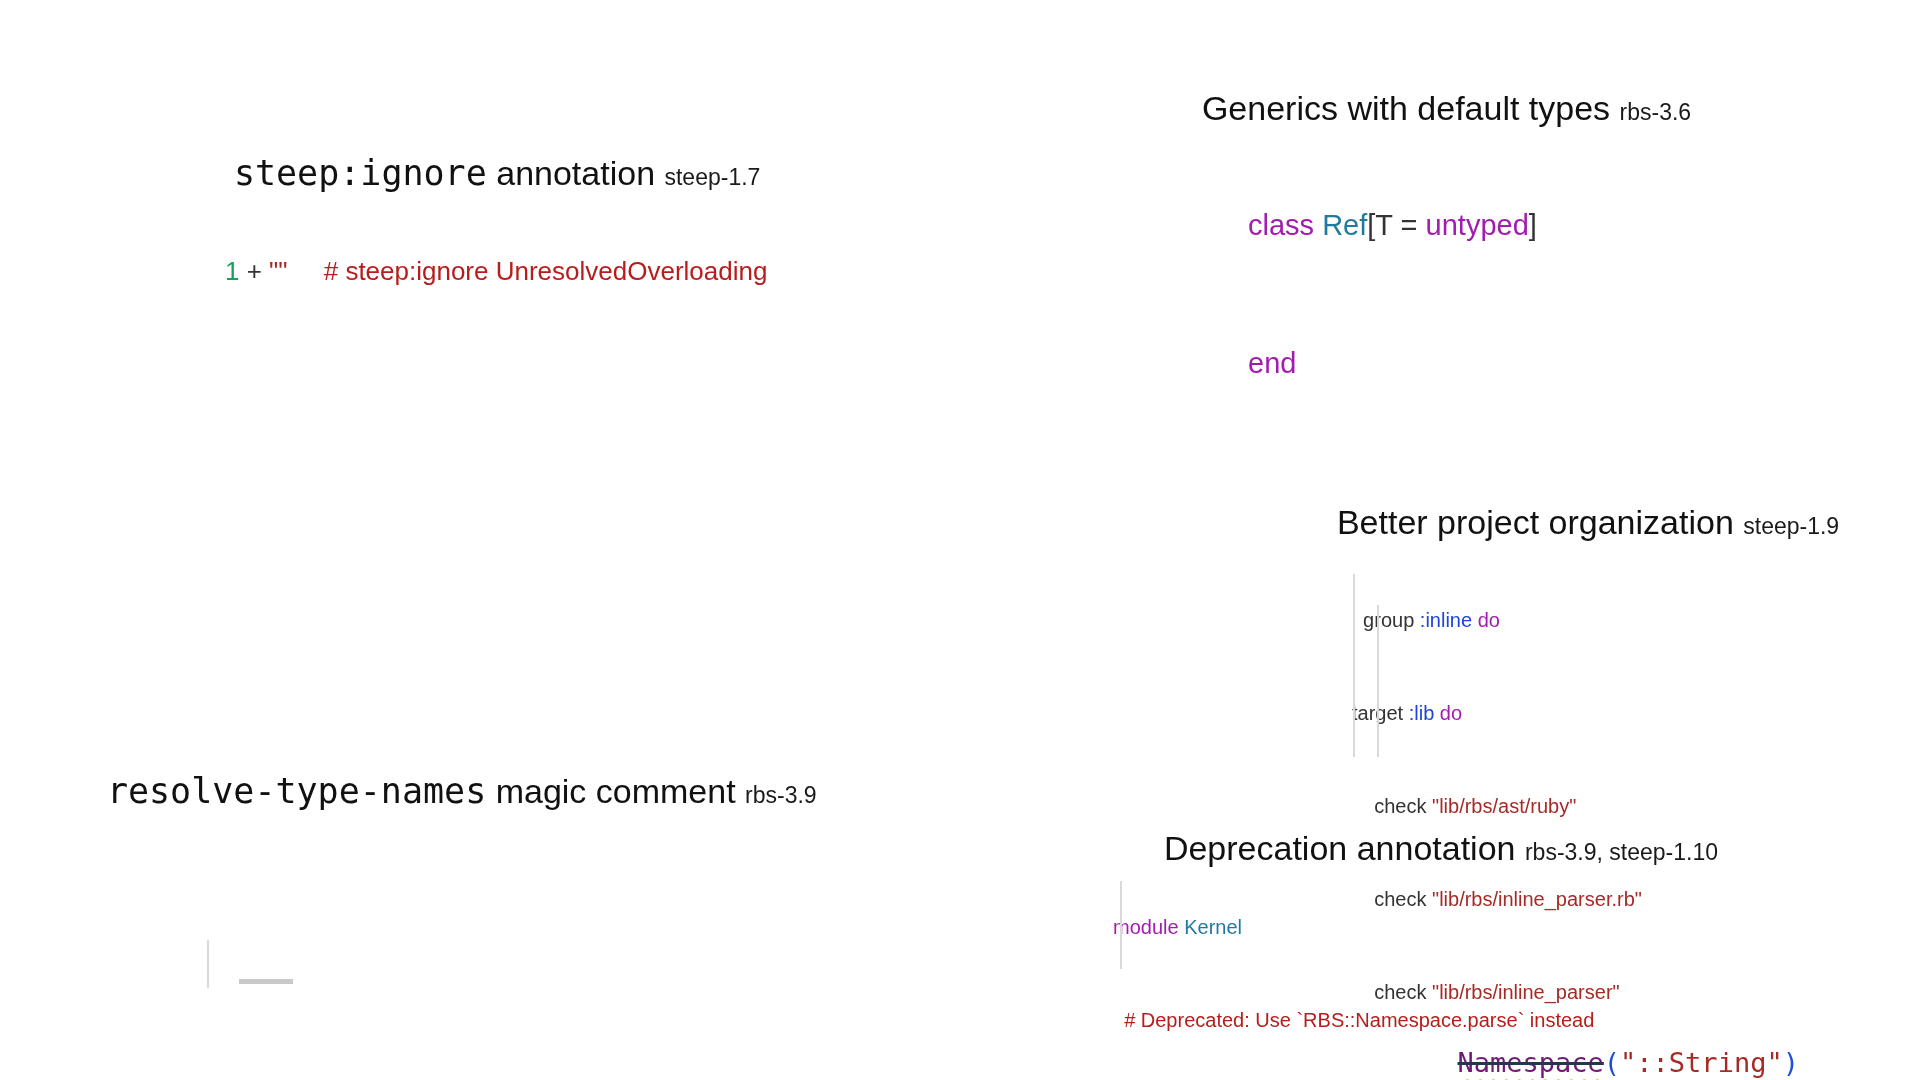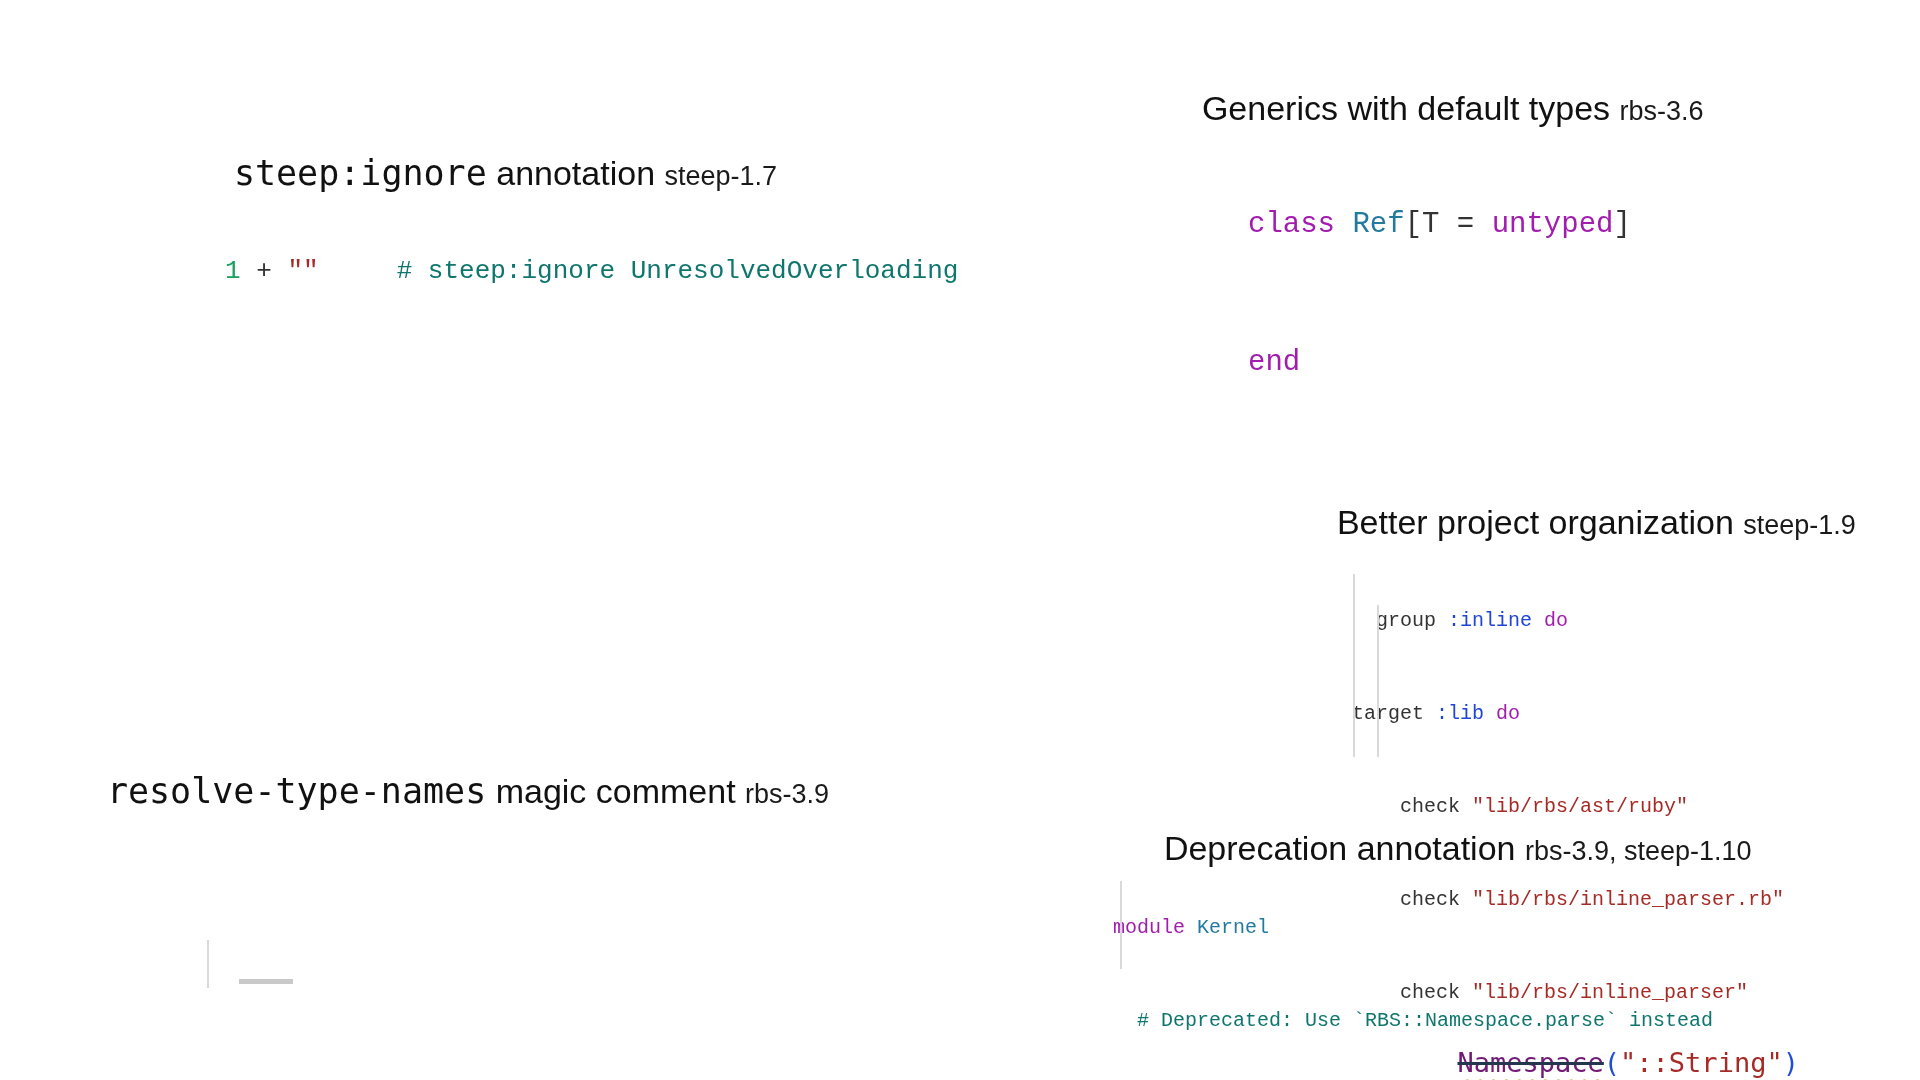--- a/index.html
+++ b/index.html
@@ -5,31 +5,31 @@
 <style>
   html,body { margin:0; padding:0; }
   body { width:1920px; height:1080px; background:#ffffff; position:relative; overflow:hidden;
          font-family:"Liberation Sans", sans-serif; }
 
   .abs { position:absolute; }
 
   
   .heading { color:#111111; font-size:34px; font-weight:400; white-space:pre; }
   .heading .h-mono { font-family:"DejaVu Sans Mono","Liberation Mono",monospace; font-size:35px; }
-  .h-tag { font-size:27px; color:#1a1a1a; }
+  .h-tag { font-size:23px; color:#1a1a1a; }
 
   
-  .code { font-family:Liberation Mono, monospace; white-space:pre;
+  .code { font-family:Liberation Sans, sans-serif; white-space:pre;
           color:#333333; }
   .code .line { display:block; }
 
   .c-kw    { color:#a21caf; }  
   .c-const { color:#227b9e; }  
   .c-str   { color:#a62b26; }  
-  .c-com   { color:#0f766e; }  
+  .c-com   { color:#b91c1c; }  
   .c-num   { color:#17a05e; }  
   .c-sym   { color:#1e44d9; }  
   .c-fg    { color:#333333; }
 
   
   .indent-guide { position:absolute; width:2px; background:#d9d9d9; }
   .under-bar { position:absolute; height:5px; background:#c9c9c9; }
 
   
   #s1-heading { left:215px; top:114px; }

